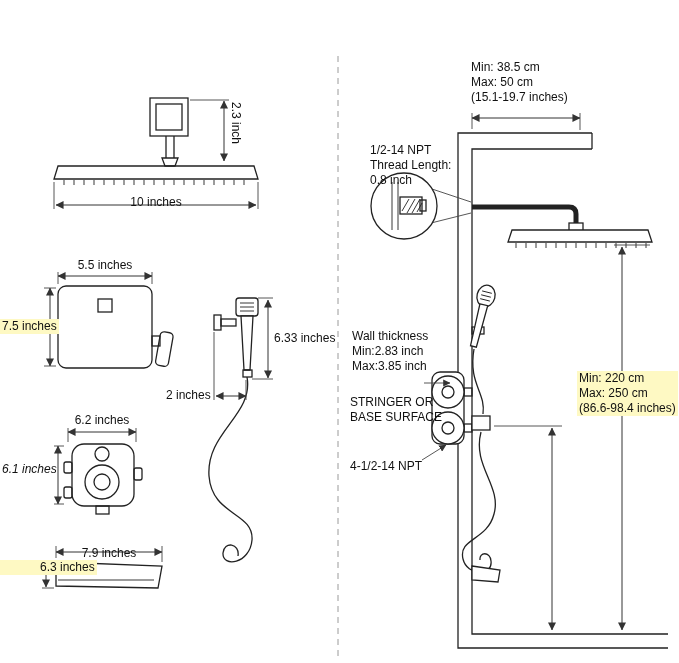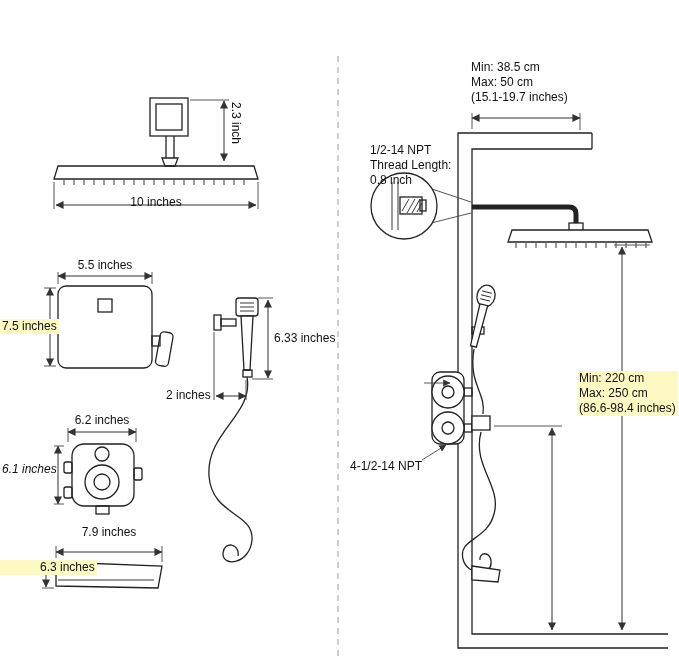--- a/index.html
+++ b/index.html
@@ -170,27 +170,32 @@
 
   <div class="lbl ctr" style="left:58px;top:258px;width:94px;">5.5 inches</div>
   <div class="lbl bg" style="left:0px;top:319px;">7.5 inches</div>
 
   <div class="lbl" style="left:274px;top:331px;">6.33 inches</div>
   <div class="lbl" style="left:166px;top:388px;">2 inches</div>
 
   <div class="lbl ctr" style="left:62px;top:413px;width:80px;">6.2 inches</div>
   <div class="lbl" style="left:2px;top:462px;font-style:italic;">6.1 inches</div>
 
-  <div class="lbl ctr" style="left:56px;top:525px;width:106px;">7.9 inches</div>
+  <div class="lbl ctr" style="left:56px;top:546px;width:106px;">7.9 inches</div>
   <div class="lbl bg" style="left:0px;top:560px;padding-left:40px;">6.3 inches</div>
 
   <div class="lbl" style="left:471px;top:60px;">Min: 38.5 cm
 Max: 50 cm
 (15.1-19.7 inches)</div>
   <div class="lbl" style="left:370px;top:121px;margin-top:22px;">1/2-14 NPT
 Thread Length:
 0.8 inch</div>
+  <div class="lbl" style="left:352px;top:329px;">Wall thickness
+Min:2.83 inch
+Max:3.85 inch</div>
+  <div class="lbl" style="left:350px;top:395px;">STRINGER OR
+BASE SURFACE</div>
   <div class="lbl" style="left:350px;top:459px;">4-1/2-14 NPT</div>
   <div class="lbl bg" style="left:577px;top:371px;">Min: 220 cm
 Max: 250 cm
 (86.6-98.4 inches)</div>
 
 </div>
 
 </body></html>

